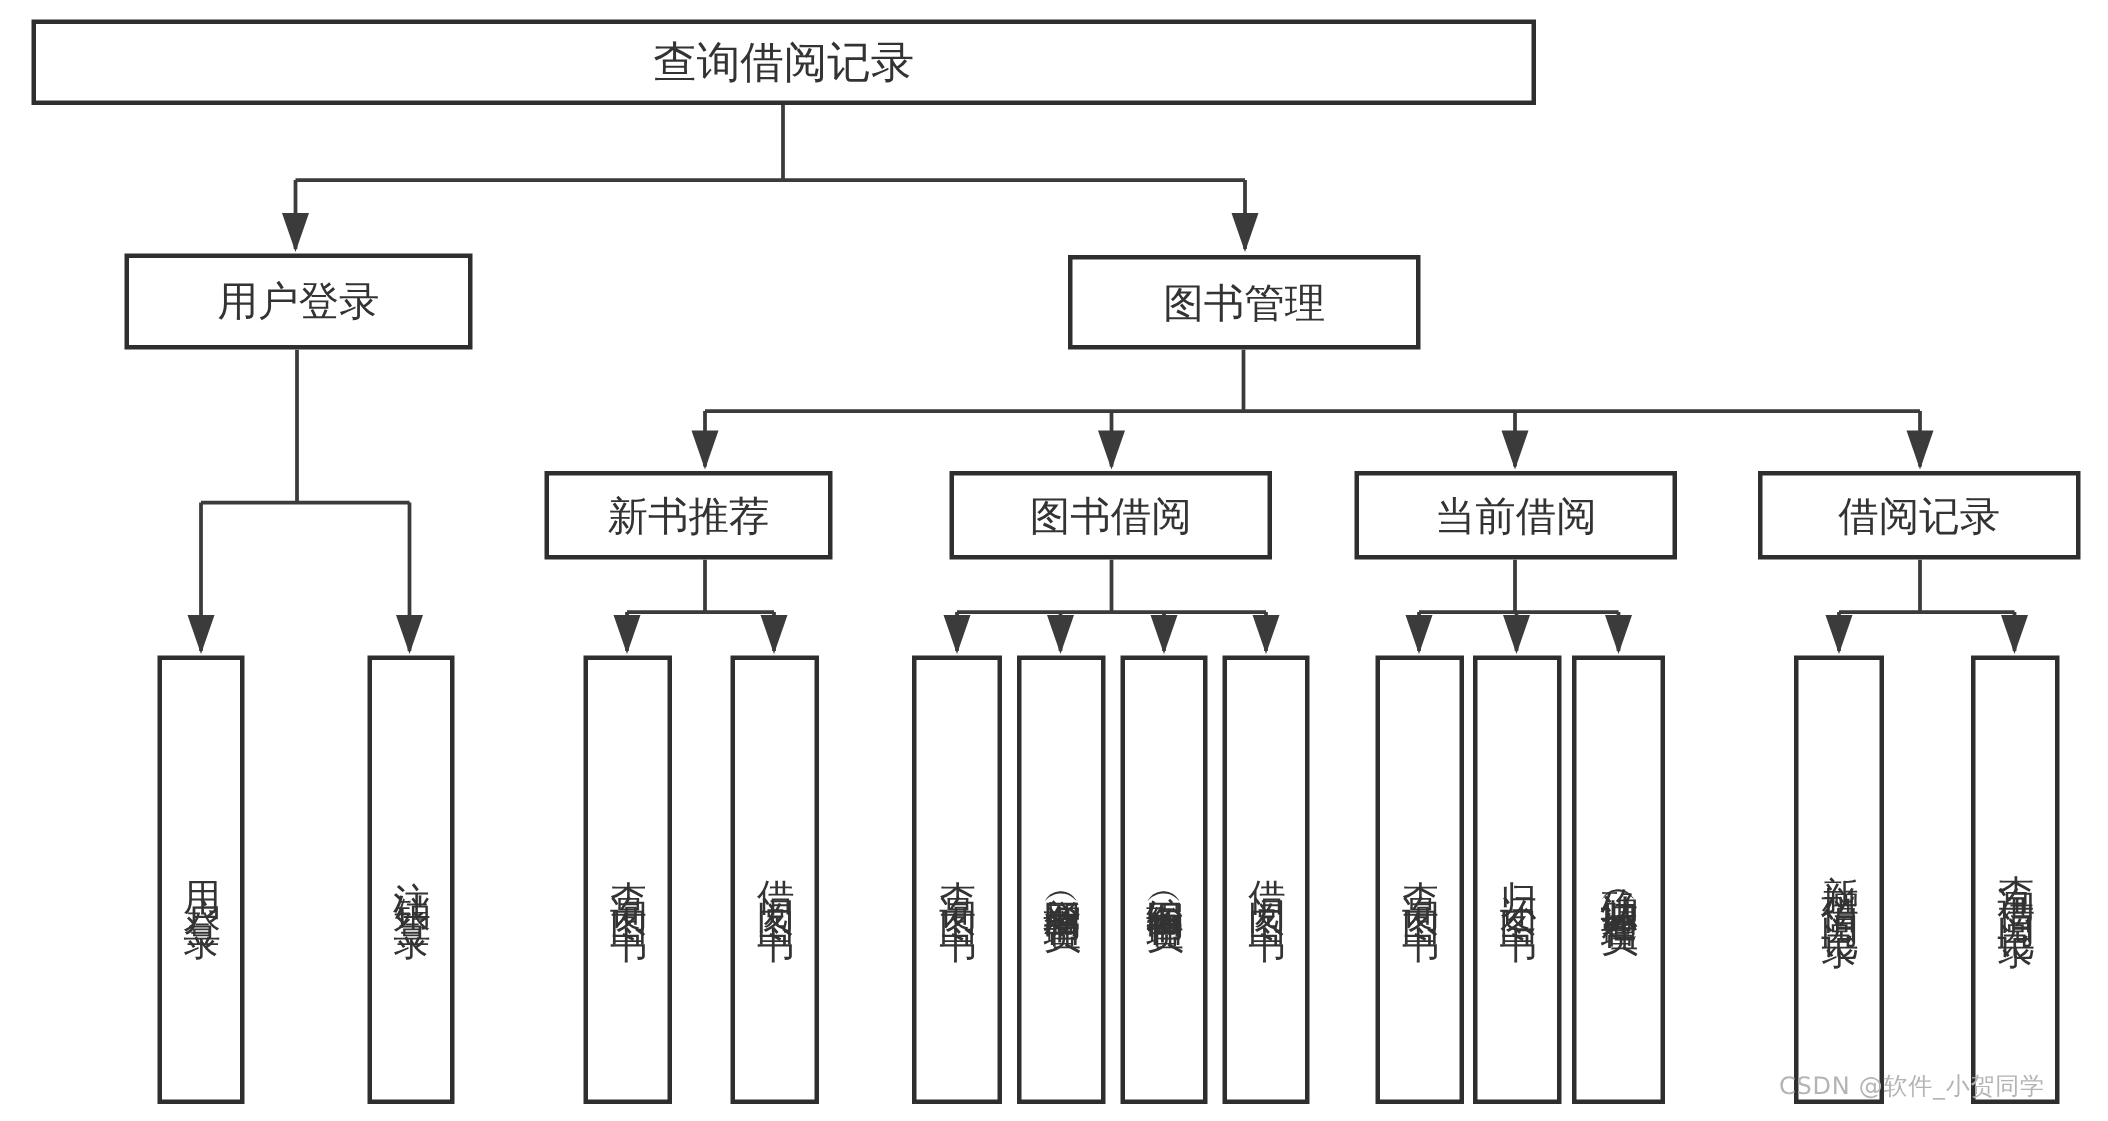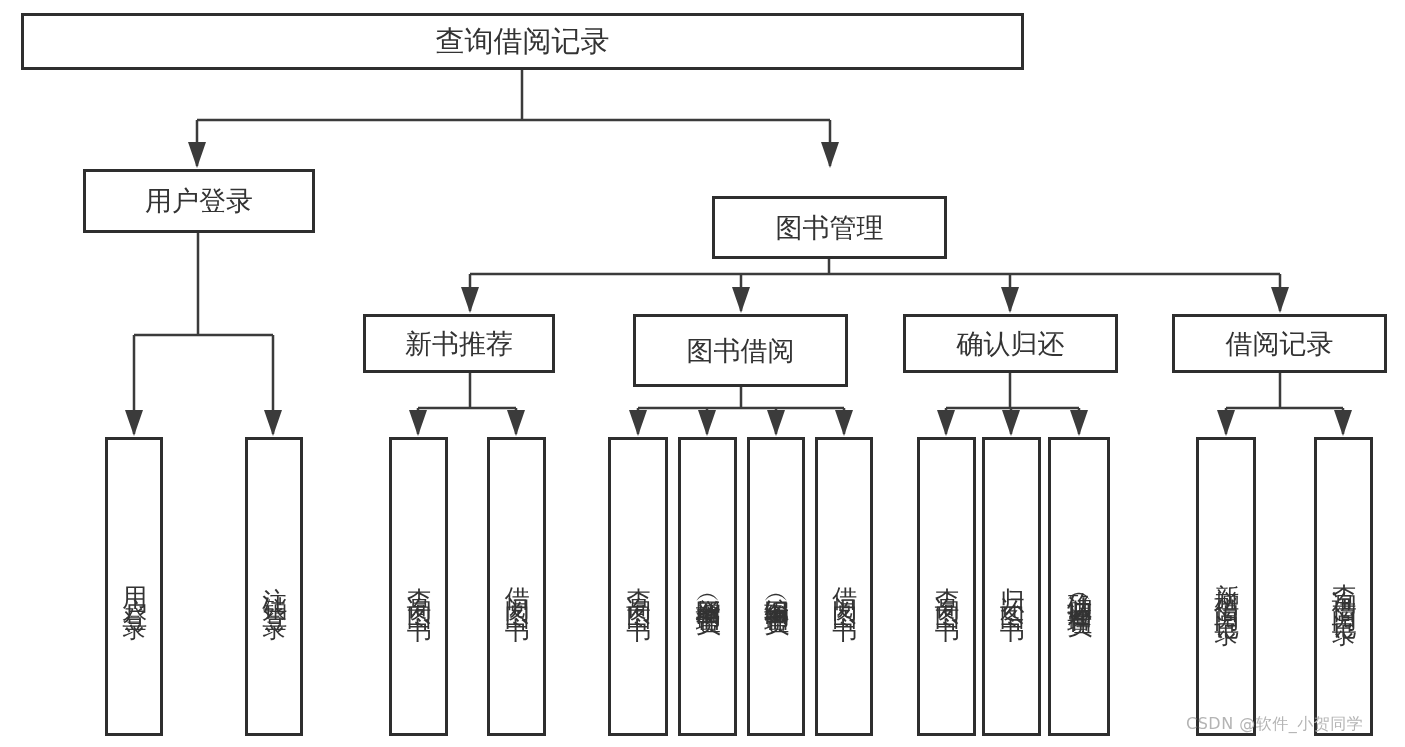--- a/index.html
+++ b/index.html
@@ -28,23 +28,23 @@
     border: 3px solid #2e2e2e;
     display: flex;
     align-items: center;
     justify-content: center;
     font-size: 27px;
     color: #333333;
     white-space: nowrap;
   }
   .n-root        { left: 21px;  top: 13px;  width: 1003px; height: 57px; font-size: 29px; }
   .n-user-login  { left: 83px;  top: 169px; width: 232px;  height: 64px; }
-  .n-book-mgmt   { left: 712px; top: 170px; width: 235px;  height: 63px; margin-top: 26px; }
+  .n-book-mgmt   { left: 712px; top: 170px; width: 235px;  height: 63px; }
   .n-new-rec     { left: 363px; top: 314px; width: 192px;  height: 59px; }
-  .n-book-borrow { left: 633px; top: 314px; width: 215px;  height: 73px; }
+  .n-book-borrow { left: 633px; top: 314px; width: 215px;  height: 59px; }
   .n-current     { left: 903px; top: 314px; width: 215px;  height: 59px; }
   .n-record      { left: 1172px;top: 314px; width: 215px;  height: 59px; }
 
   .leaf {
     position: absolute;
     top: 437px;
     height: 299px;
     box-sizing: border-box;
     background: #ffffff;
     border: 3px solid #2e2e2e;
@@ -155,21 +155,21 @@
     <span>图书管理</span>
   </div>
 
   <div class="node n-new-rec">
     <span>新书推荐</span>
   </div>
   <div class="node n-book-borrow">
     <span>图书借阅</span>
   </div>
   <div class="node n-current">
-    <span>确认归还</span>
+    <span>当前借阅</span>
   </div>
   <div class="node n-record">
     <span>借阅记录</span>
   </div>
 
   <div class="leaf l-1">
     <span>用户登录</span>
   </div>
   <div class="leaf l-2">
     <span>注销登录</span>

